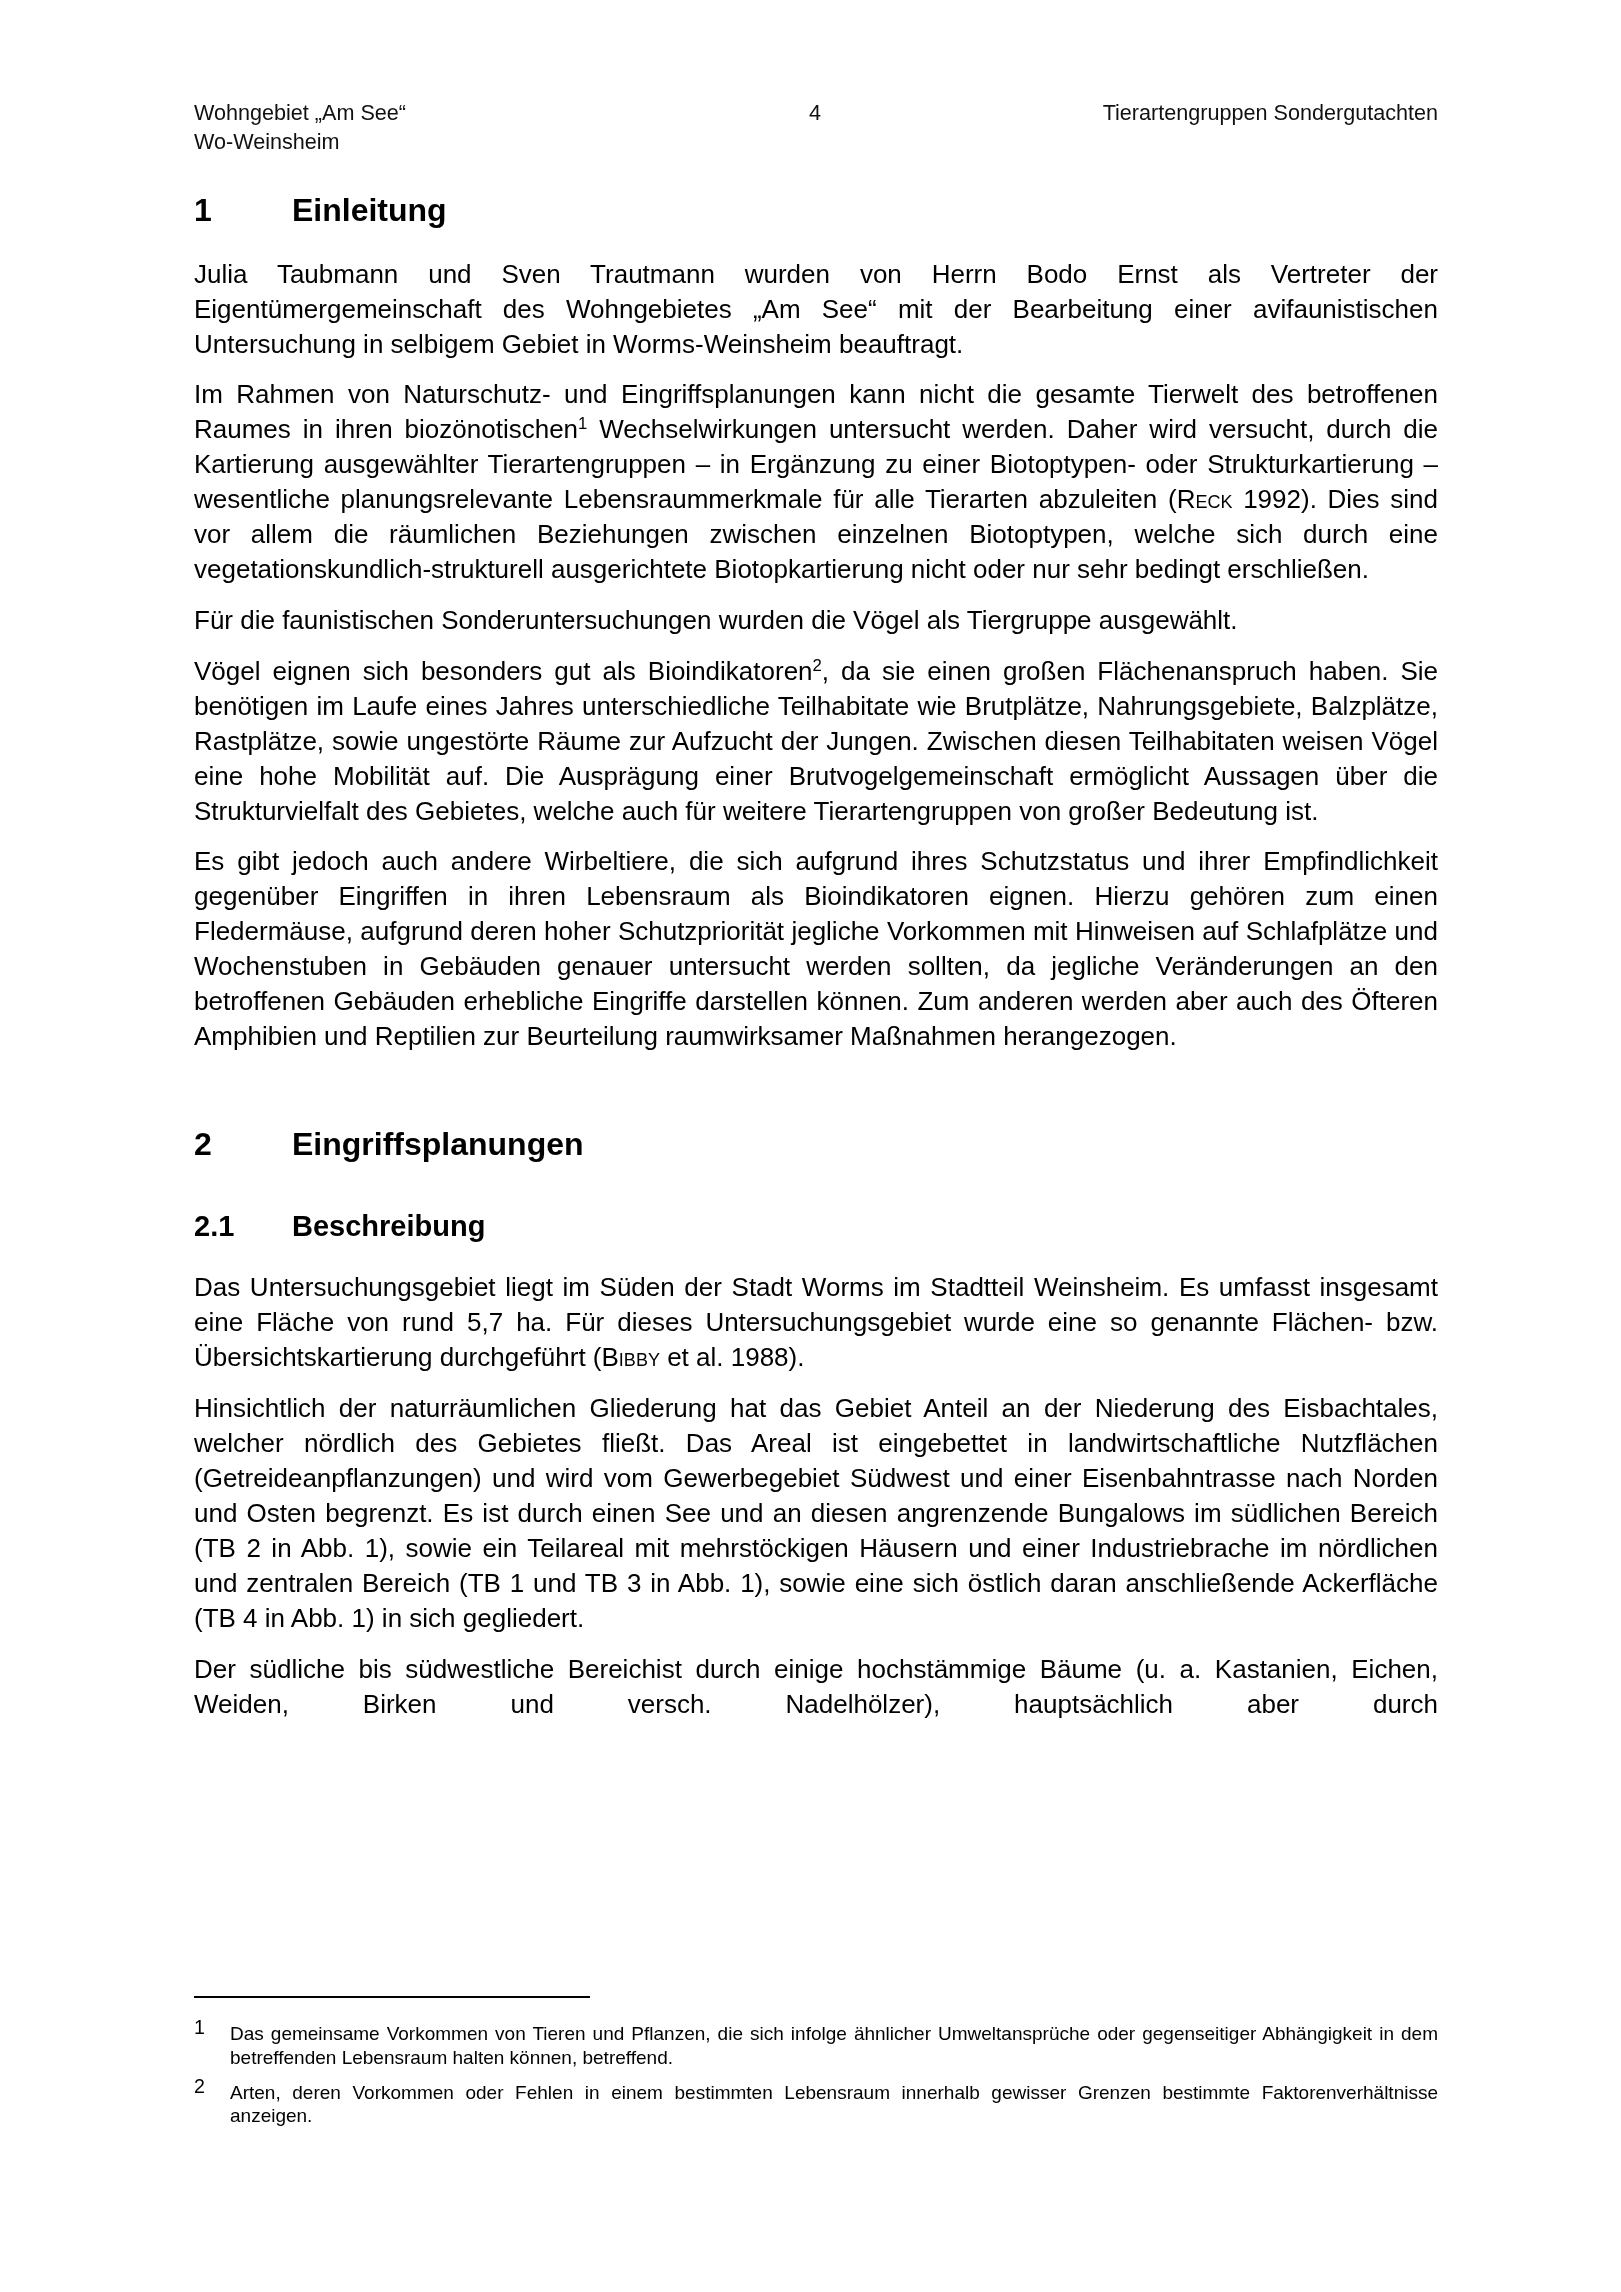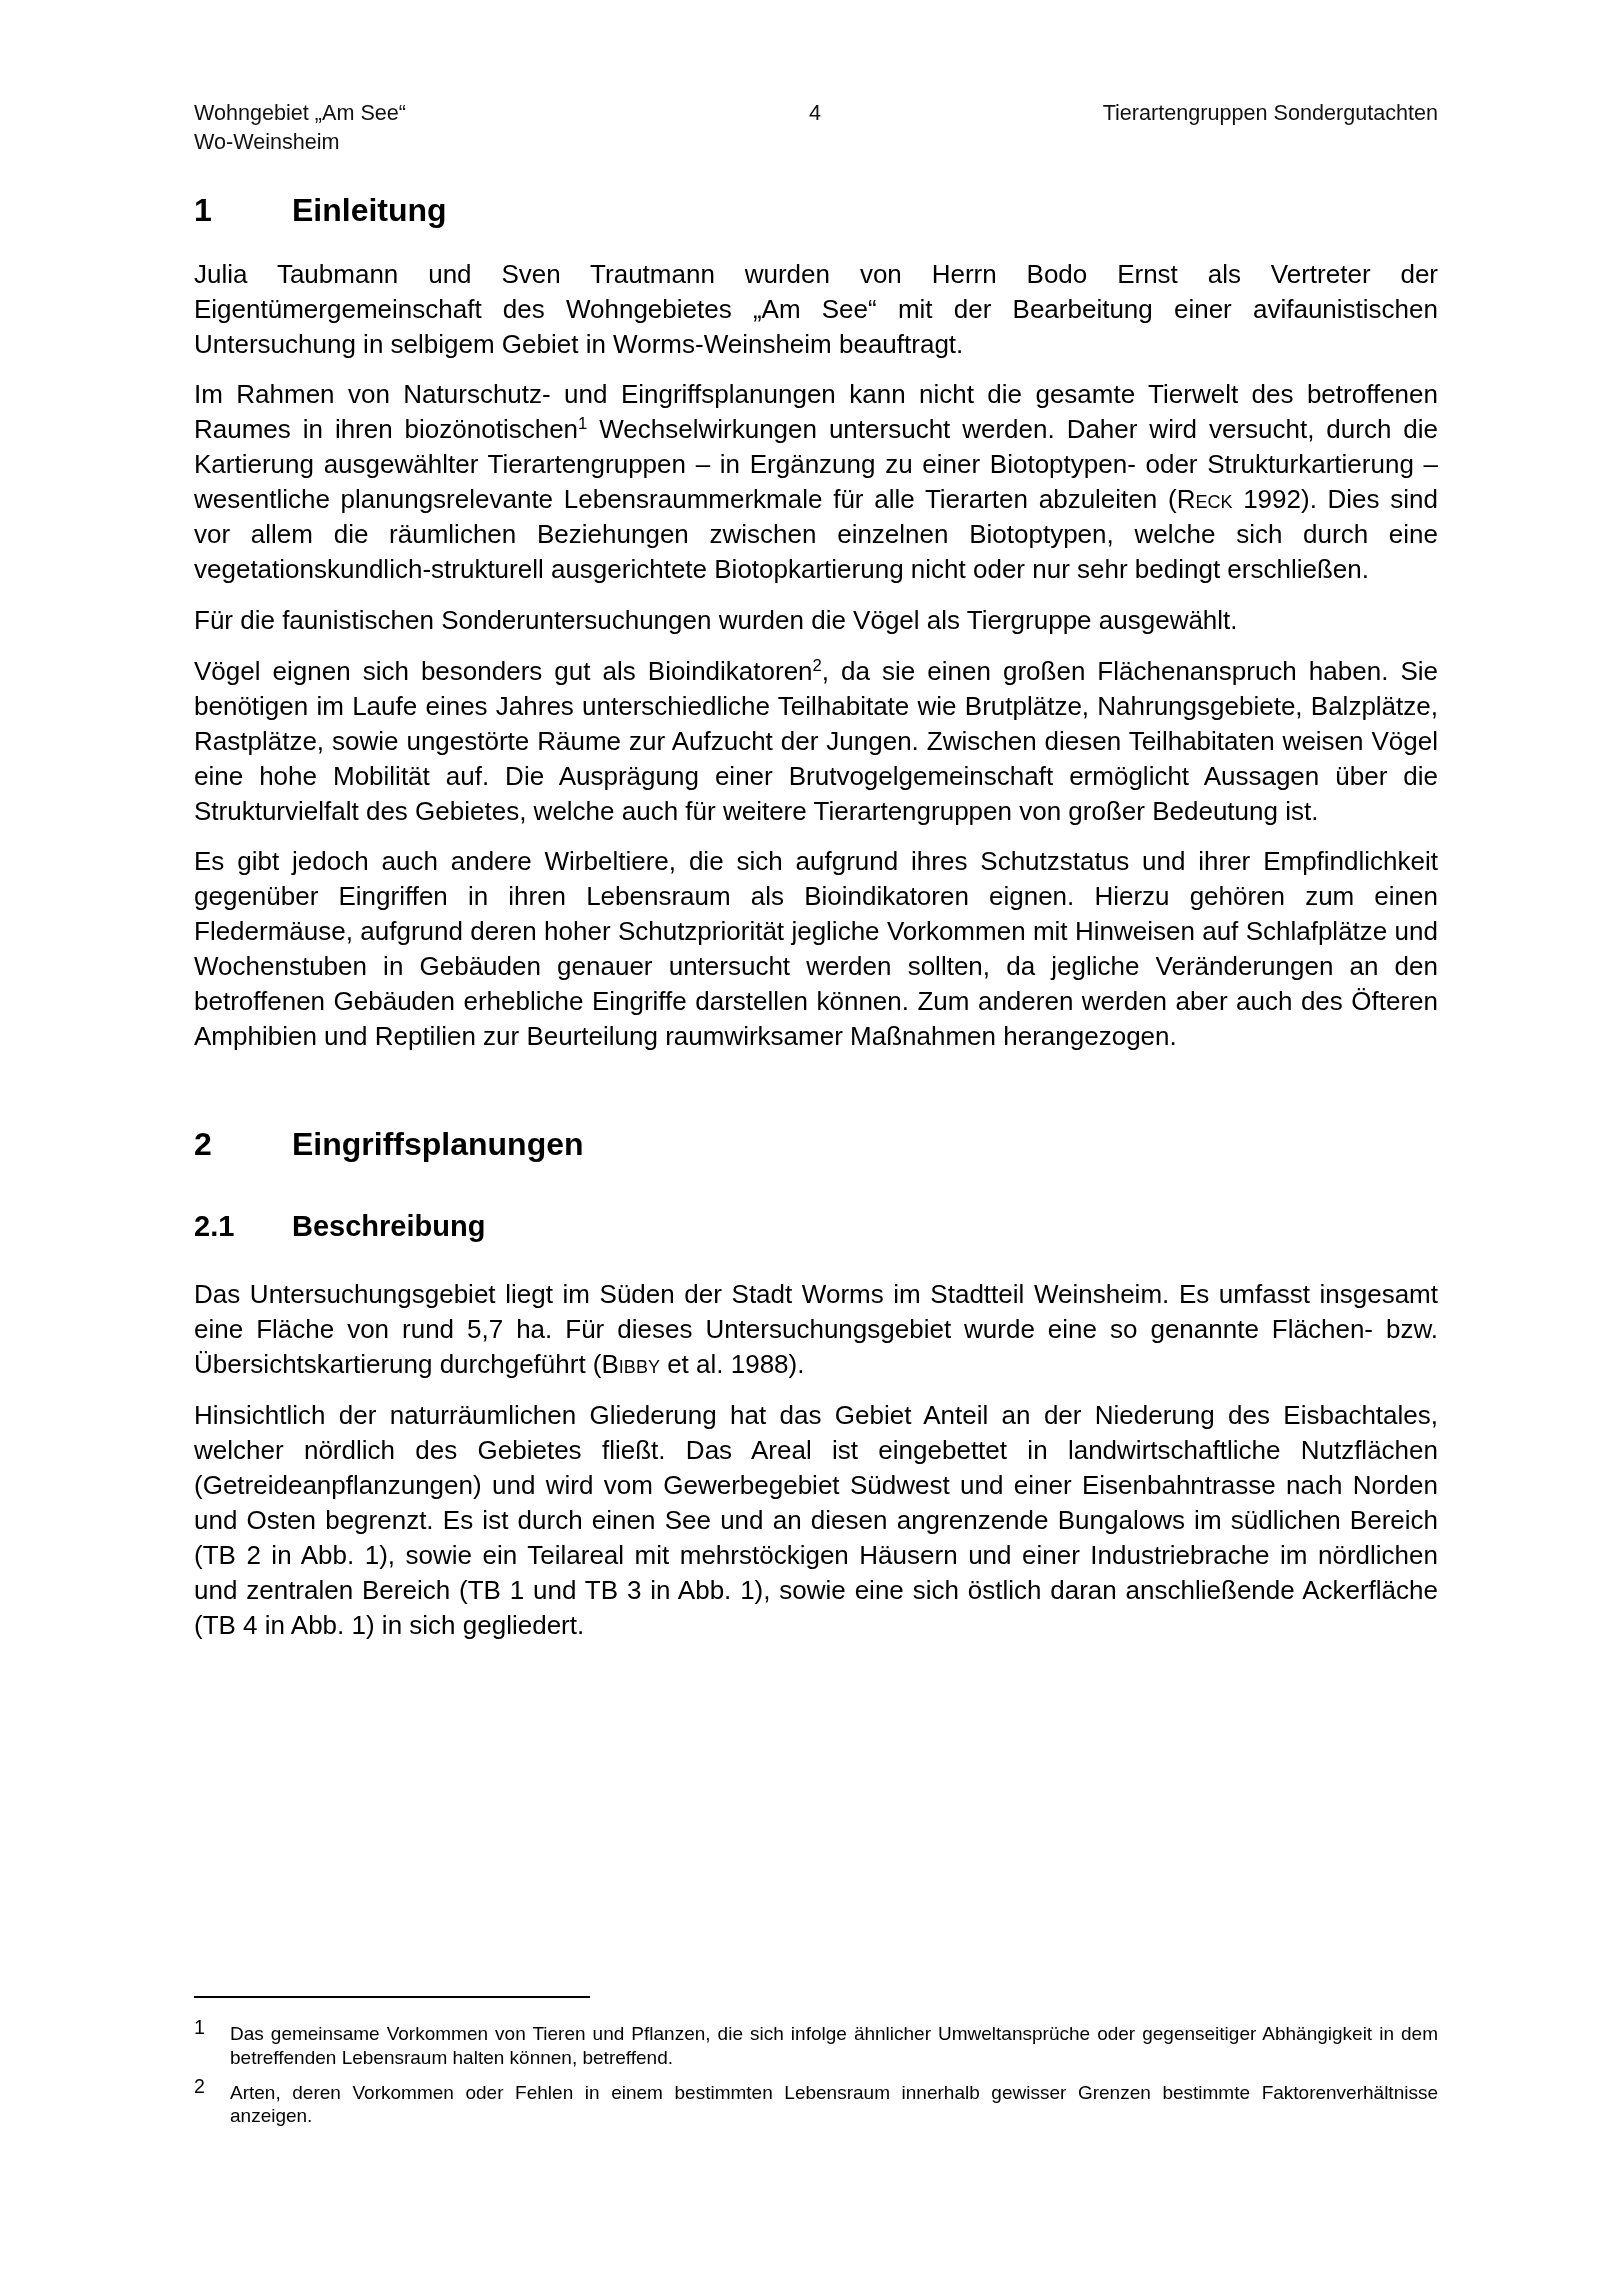--- a/index.html
+++ b/index.html
@@ -57,29 +57,30 @@
     <p><span>Vögel eignen sich besonders gut als Bioindikatoren</span><sup class="fn">2</sup><span>, da sie einen großen Flächenanspruch haben. Sie benötigen im Laufe eines Jahres unterschiedliche Teilhabitate wie Brutplätze, Nahrungsgebiete, Balzplätze, Rastplätze, sowie ungestörte Räume zur Aufzucht der Jungen. Zwischen diesen Teilhabitaten weisen Vögel eine hohe Mobilität auf. Die Ausprägung einer Brutvogelgemeinschaft ermöglicht Aussagen über die Strukturvielfalt des Gebietes, welche auch für weitere Tierartengruppen von großer Bedeutung ist.</span></p>
 
 
     <p><span>Es gibt jedoch auch andere Wirbeltiere, die sich aufgrund ihres Schutzstatus und ihrer Empfindlichkeit gegenüber Eingriffen in ihren Lebensraum als Bioindikatoren eignen. Hierzu gehören zum einen Fledermäuse, aufgrund deren hoher Schutzpriorität jegliche Vorkommen mit Hinweisen auf Schlafplätze und Wochenstuben in Gebäuden genauer untersucht werden sollten, da jegliche Veränderungen an den betroffenen Gebäuden erhebliche Eingriffe darstellen können. Zum anderen werden aber auch des Öfteren Amphibien und Reptilien zur Beurteilung raumwirksamer Maßnahmen herangezogen.</span></p>
 
     <h1 class="sec" style="margin-top:69px; margin-bottom:41px;">
       <span class="num">2</span>
       <span>Eingriffsplanungen</span>
     </h1>
 
-    <h2 class="sub" style="margin-bottom:31px;">
+    <h2 class="sub" style="margin-bottom:24px;">
       <span class="num">2.1</span>
       <span>Beschreibung</span>
     </h2>
 
     <p><span>Das Untersuchungsgebiet liegt im Süden der Stadt Worms im Stadtteil Weinsheim. Es umfasst insgesamt eine Fläche von rund 5,7 ha. Für dieses Untersuchungsgebiet wurde eine so genannte Flächen- bzw. Übersichtskartierung durchgeführt (</span><span class="sc">Bibby</span><span> et al. 1988).</span></p>
 
     <p><span>Hinsichtlich der naturräumlichen Gliederung hat das Gebiet Anteil an der Niederung des Eisbachtales, welcher nördlich des Gebietes fließt. Das Areal ist eingebettet in landwirtschaftliche Nutzflächen (Getreideanpflanzungen) und wird vom Gewerbegebiet Südwest und einer Eisenbahntrasse nach Norden und Osten begrenzt. Es ist durch einen See und an diesen angrenzende Bungalows im südlichen Bereich (TB 2 in Abb. 1), sowie ein Teilareal mit mehrstöckigen Häusern und einer Industriebrache im nördlichen und zentralen Bereich (TB 1 und TB 3 in Abb. 1), sowie eine sich östlich daran anschließende Ackerfläche (TB 4 in Abb. 1) in sich gegliedert.</span></p>
 
+    <p style="text-align-last: justify;"><span>Der südliche bis südwestliche Bereichist durch einige hochstämmige Bäume (u. a. Kastanien, Eichen, Weiden, Birken und versch. Nadelhölzer), hauptsächlich aber durch</span></p>
   </div>
 
   <div class="footnote-rule"></div>
 
   <div class="footnotes">
     <div class="fn-item">
       <span class="mark">1</span>
       <span>Das gemeinsame Vorkommen von Tieren und Pflanzen, die sich infolge ähnlicher Umweltansprüche oder gegenseitiger Abhängigkeit in dem betreffenden Lebensraum halten können, betreffend.</span>
     </div>
     <div class="fn-item">

